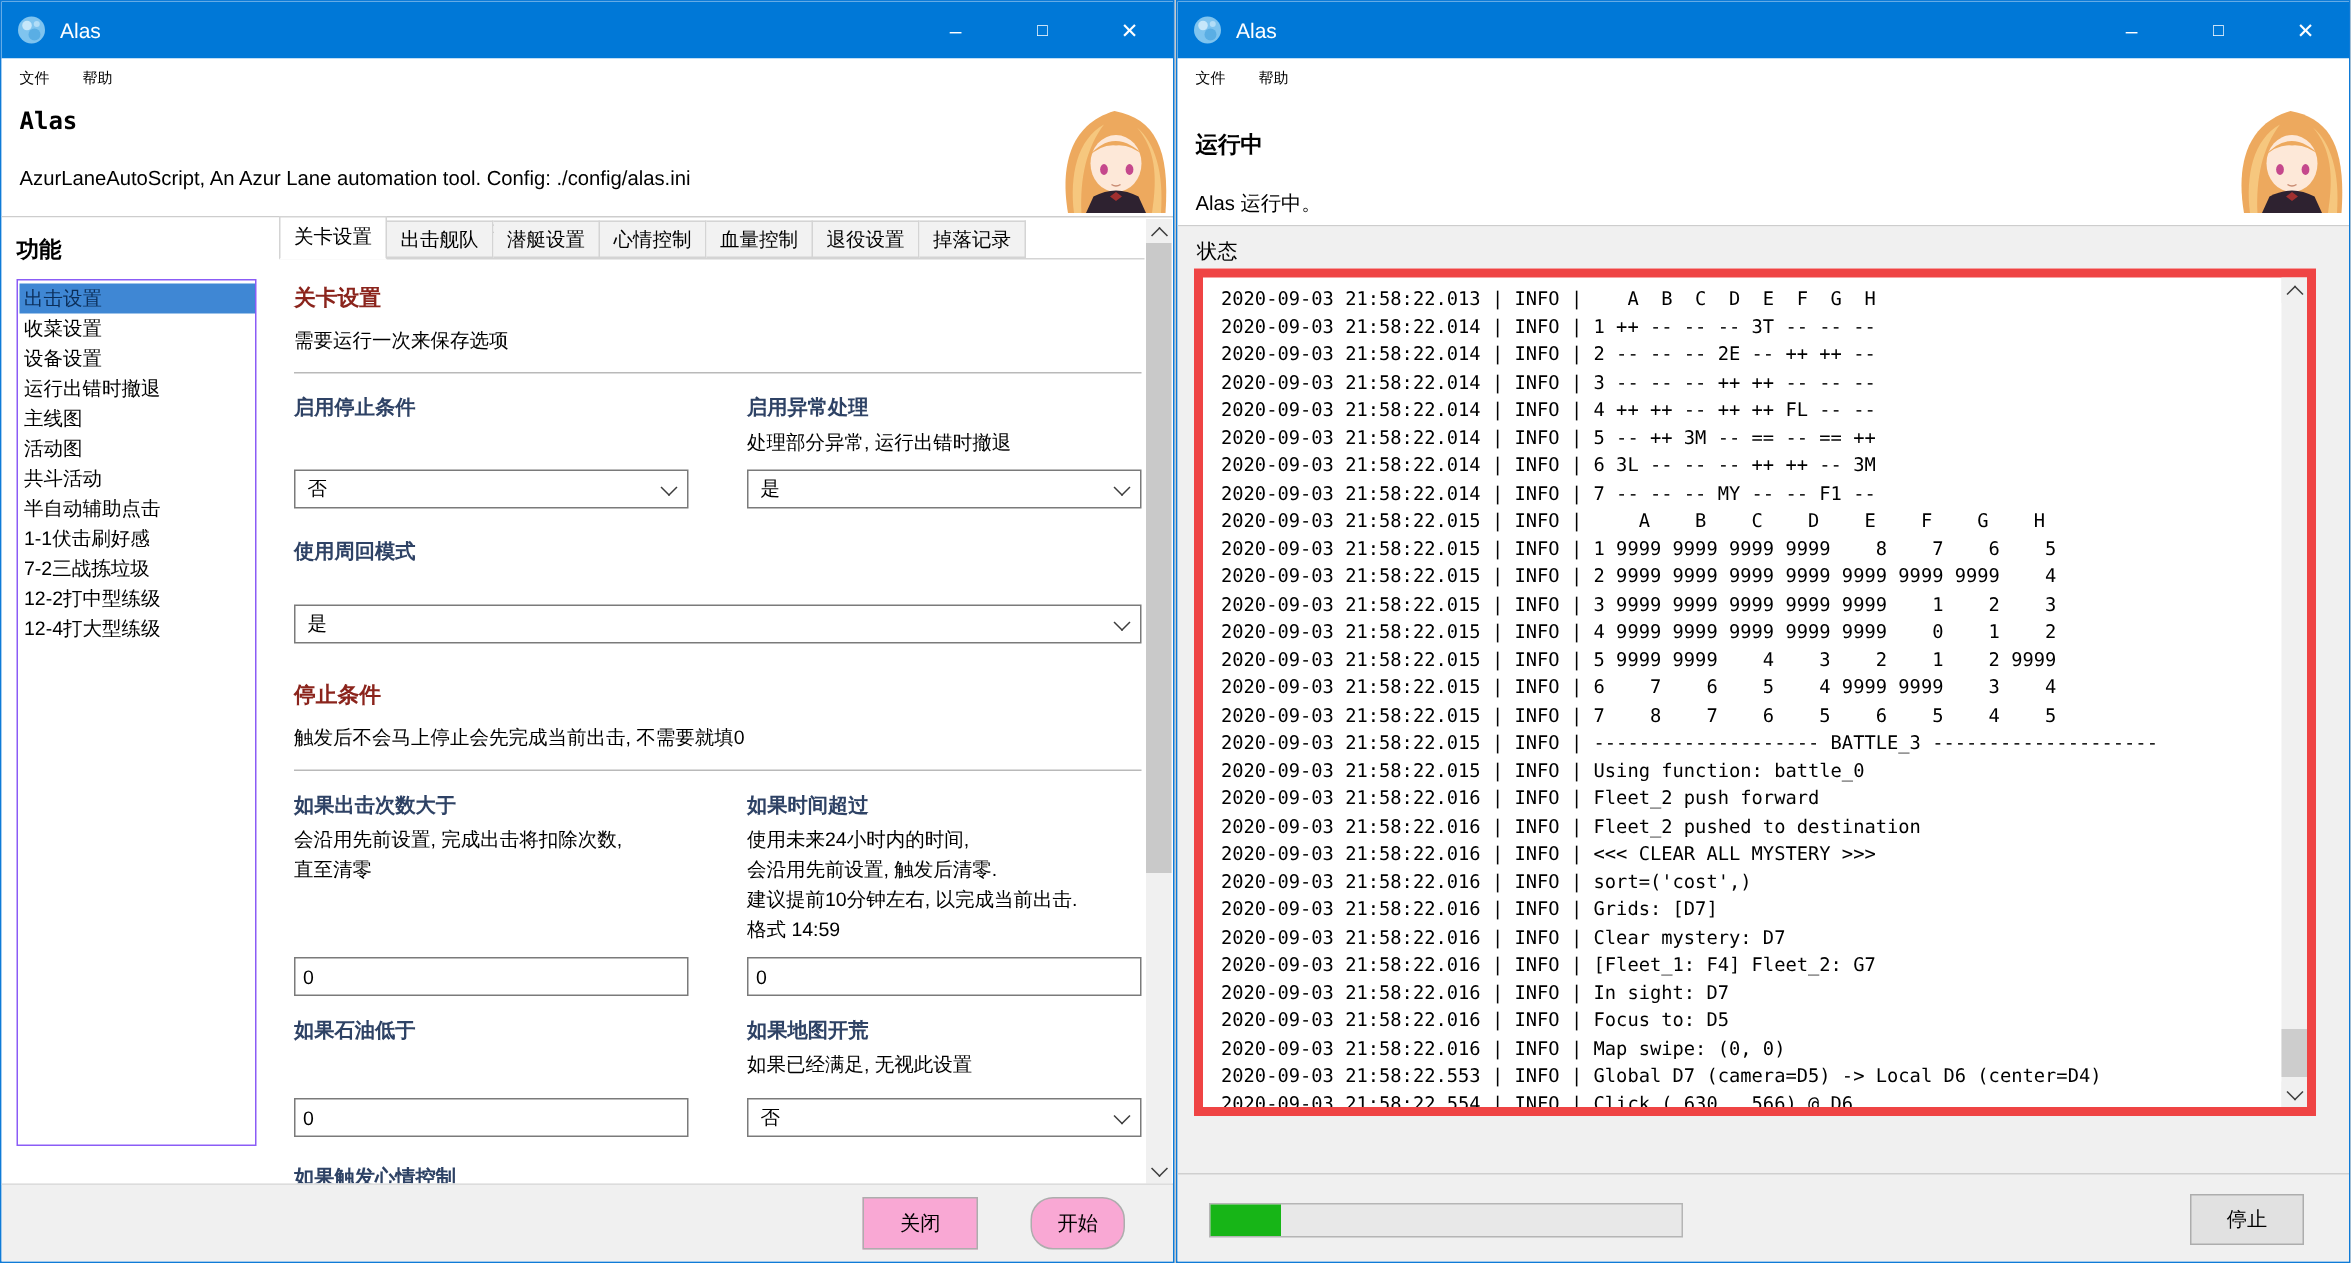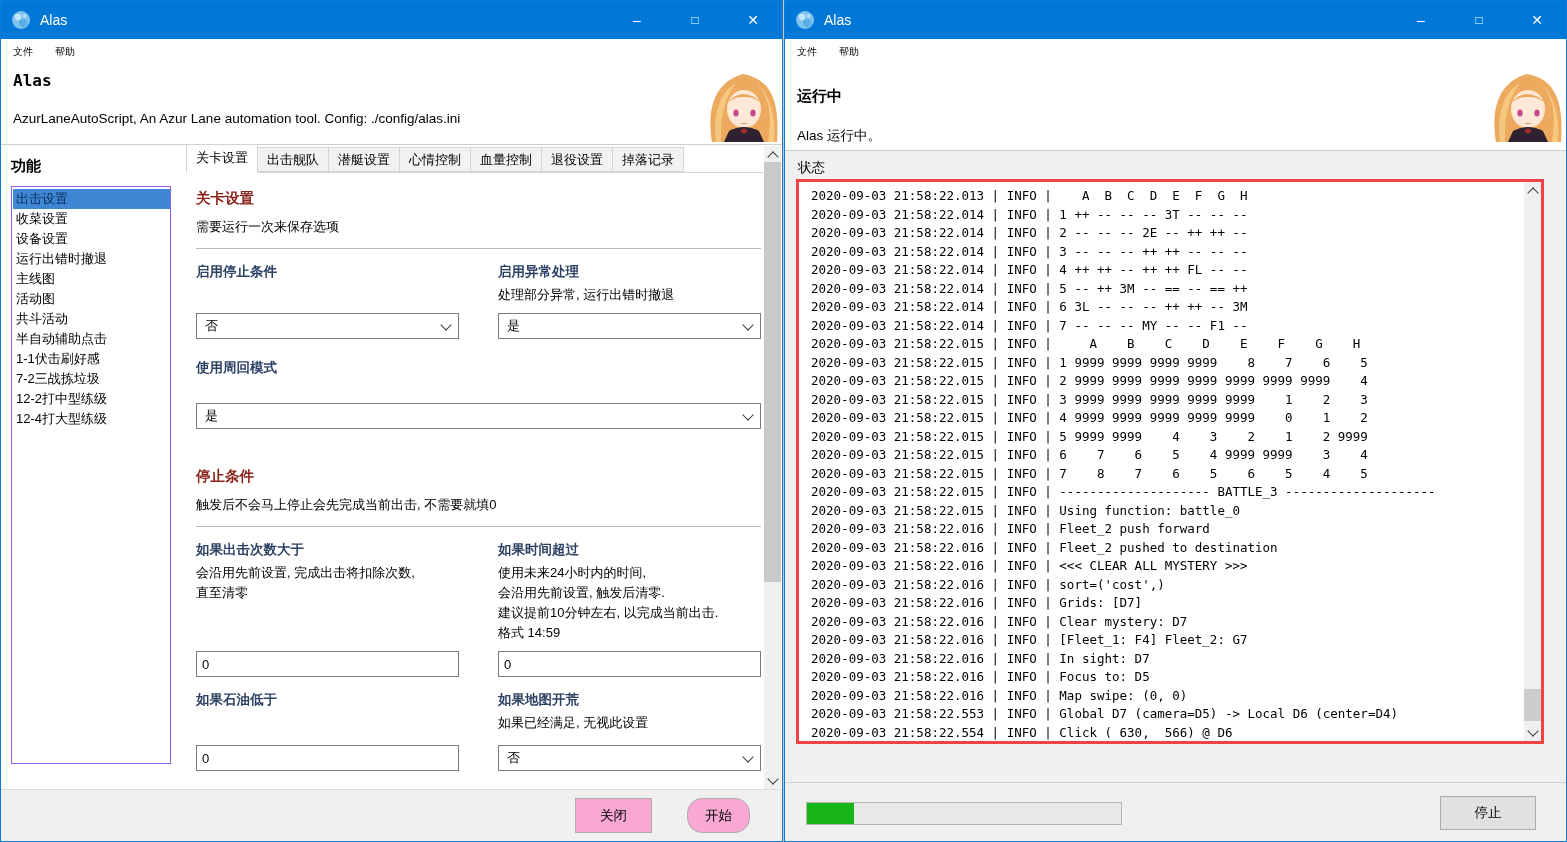--- a/index.html
+++ b/index.html
@@ -86,32 +86,32 @@
           border-top:1px solid #dcdcdc;display:flex;align-items:center;
           justify-content:flex-end;gap:35px;padding-right:32px;box-sizing:border-box;}
   .btn{height:35px;background:#f9a8d4;border:1px solid #adadad;font-size:13.5px;
        padding:0 24px;font-family:"Liberation Sans",sans-serif;}
   .btn.start{padding:0 17px;border-radius:15px;}
 
   
   .status-area{position:absolute;top:150px;left:0;right:0;bottom:59px;background:#f0f0f0;}
   .status-label{font-size:13.5px;padding:8px 0 0 13px;}
   .log-box{position:absolute;left:11px;right:22px;top:28px;bottom:38px;background:#fff;
-           border:3px solid #ef4444;box-sizing:border-box;overflow:hidden;}
+           border:6px solid #ef4444;box-sizing:border-box;overflow:hidden;}
   .log-lines{padding:5px 0 0 12px;font-family:"DejaVu Sans Mono",monospace;
              font-size:12.5px;line-height:18.5px;white-space:pre;}
   .log-scroll{position:absolute;top:0;right:0;width:17px;bottom:0;background:#f0f0f0;}
   .log-scroll .sb-thumb{position:absolute;left:0;width:17px;bottom:20px;height:32px;background:#cdcdcd;}
 
   .runbar{position:absolute;left:0;right:0;bottom:0;height:59px;background:#f0f0f0;
           border-top:1px solid #cfcfcf;box-sizing:border-box;}
   .progress{position:absolute;left:21px;top:19px;width:316px;height:23px;
             background:#e8e8e8;border:1px solid #b5b5b5;box-sizing:border-box;}
   .progress-fill{height:100%;width:0;background:#17b517;}
-  .stop-btn{position:absolute;right:30px;top:13px;width:96px;height:34px;
+  .stop-btn{position:absolute;right:30px;top:13px;width:76px;height:34px;
             background:#e1e1e1;border:1px solid #adadad;font-size:13.5px;
             font-family:"Liberation Sans",sans-serif;}
 </style>
 </head>
 <body>
 
 <div class="win" id="win-left">
   <div class="titlebar">
     <span class="title-icon">
       <svg width="20" height="20" viewBox="0 0 20 20">
@@ -207,21 +207,21 @@
         </div>
       </div>
     </div>
 
     <div class="f-label" style="margin-top:20px;">使用周回模式</div>
     <div class="select flow">
       <span>是</span>
       <span class="chev down"></span>
     </div>
 
-    <div class="section-title" style="margin-top:38px;">停止条件</div>
+    <div class="section-title" style="margin-top:25px;">停止条件</div>
     <div class="section-desc">触发后不会马上停止会先完成当前出击, 不需要就填0</div>
     <hr>
 
     <div class="row r2">
       <div class="cell">
         <div class="f-label">如果出击次数大于</div>
         <div class="f-desc">会沿用先前设置, 完成出击将扣除次数,
 直至清零</div>
         <input class="f-input" value="0" style="">
       </div>

